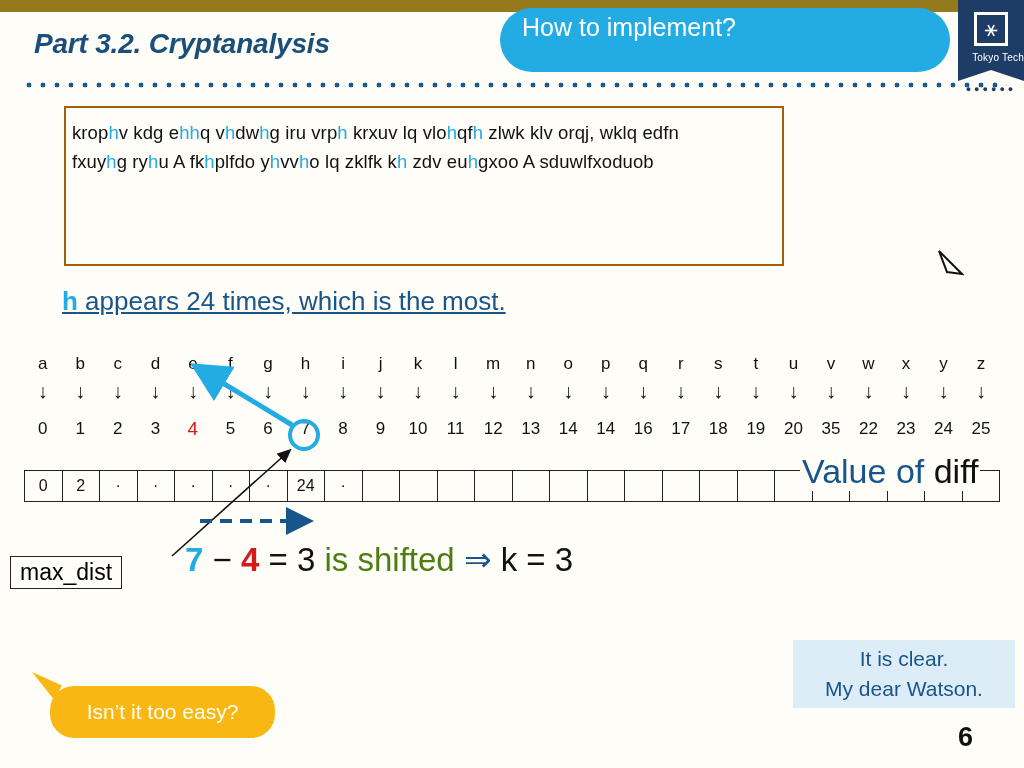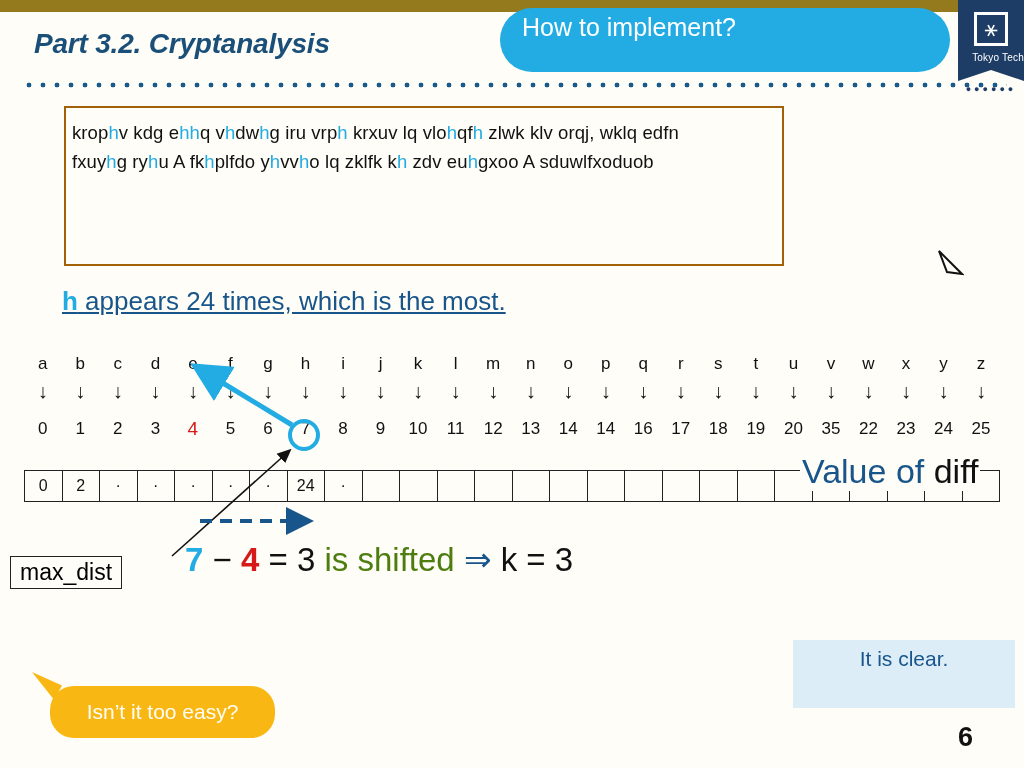--- a/index.html
+++ b/index.html
@@ -311,15 +311,16 @@
 
 <div id="equation">
   <span class="c1">7</span><span> − </span><span class="c2">4</span><span> = 3 </span><span class="c3">is shifted </span><span class="c4">⇒ </span><span>k = 3</span>
 </div>
 
 <div id="easy-tail"></div>
 <div id="easy-bubble">Isn’t it too easy?</div>
 
 <div id="watson">
   <div>It is clear.</div>
+  <div>My dear Watson.</div>
 </div>
 
 <div id="pagenum">6</div>
 
 </body></html>

